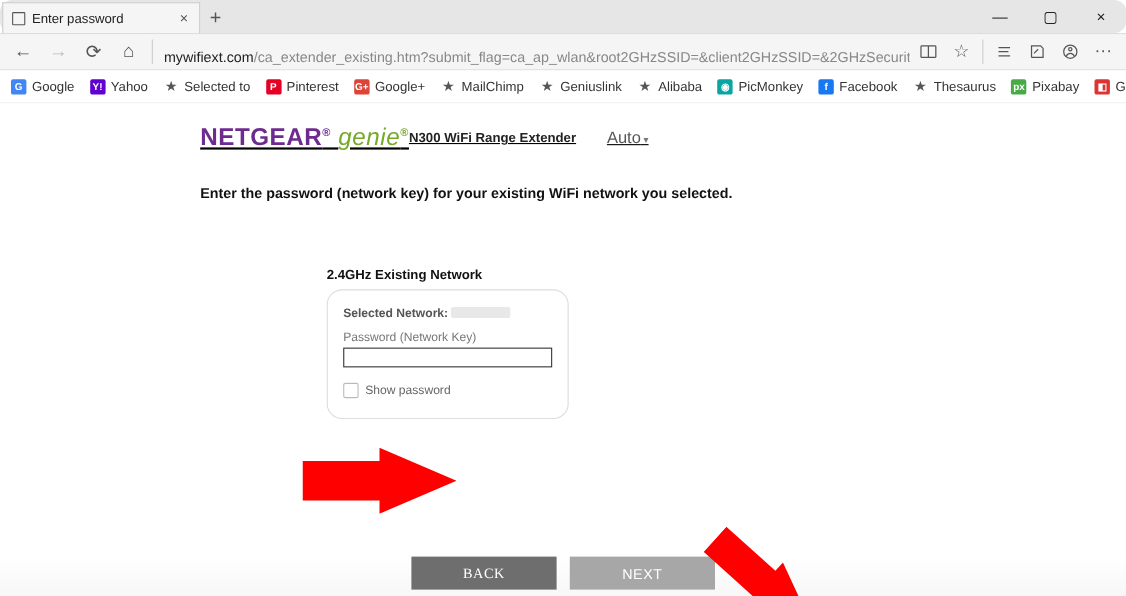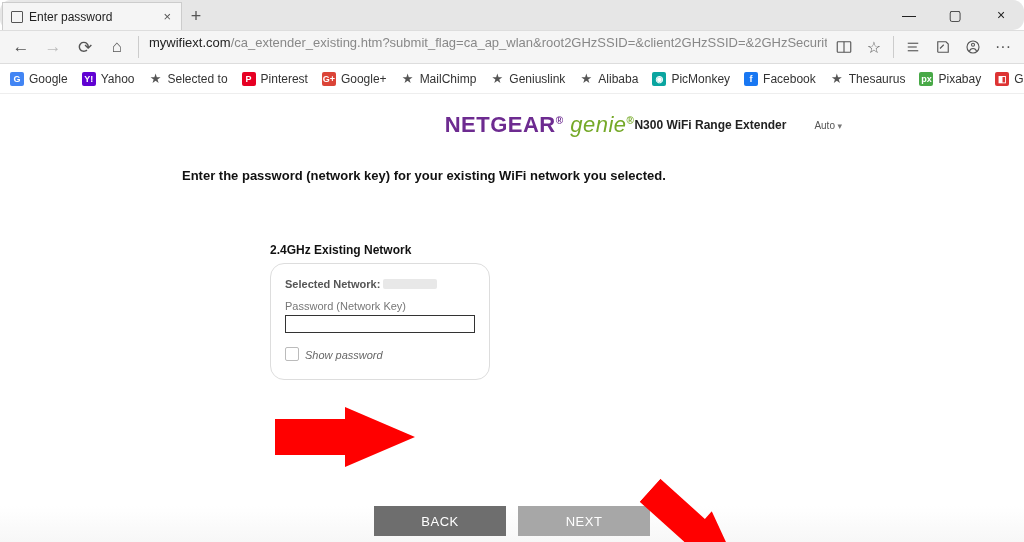--- a/index.html
+++ b/index.html
@@ -11,61 +11,61 @@
   .tab .tab-title { flex: 1; white-space: nowrap; overflow: hidden; }
   .tab .tab-close { font-size: 13px; color: #555; padding: 0 4px; cursor: pointer; }
   .new-tab { width: 28px; height: 28px; display: flex; align-items: center; justify-content: center; font-size: 18px; color: #555; cursor: pointer; }
   .win-ctrls { position: absolute; right: 0; top: 0; height: 30px; display: flex; }
   .win-btn { width: 46px; display: flex; align-items: center; justify-content: center; color: #222; font-size: 14px; cursor: pointer; }
 
   .addrbar { height: 34px; background: #f5f5f5; border-top: 1px solid #ddd; border-bottom: 1px solid #ddd; display: flex; align-items: center; padding: 0 6px; gap: 2px; }
   .nav-btn { width: 30px; height: 30px; display: flex; align-items: center; justify-content: center; color: #555; font-size: 17px; cursor: pointer; }
   .nav-btn.disabled { color: #bbb; }
   .divider { width: 1px; height: 22px; background: #ccc; margin: 0 4px; }
-  .url { flex: 1; height: 24px; padding: 0 4px; font-size: 13px; color: #888; display: flex; align-items: flex-start; white-space: nowrap; overflow: hidden; }
+  .url { flex: 1; height: 24px; padding: 0 4px; font-size: 13px; color: #888; display: flex; align-items: flex-end; white-space: nowrap; overflow: hidden; }
   .url .host { color: #222; }
   .right-icons { display: flex; align-items: center; gap: 0; }
   .ribbon-icon { width: 30px; height:30px; display:flex; align-items:center; justify-content:center; color:#555; font-size:16px; cursor:pointer;}
   .ribbon-icon svg { width:18px; height:18px; stroke:#555; fill:none; stroke-width:1.5; }
 
   .favbar { height: 30px; background: #fff; border-bottom: 1px solid #eee; display: flex; align-items: center; padding: 0 10px; gap: 14px; font-size: 12px; color: #333; white-space: nowrap; overflow:hidden;}
   .fav { display: flex; align-items: center; gap: 5px; cursor: pointer; }
   .fav .fav-icon { width: 14px; height: 14px; display:flex; align-items:center; justify-content:center; font-size:12px;}
   .fav .star { color:#555; font-size:13px; }
 
   
   .page { width: 100%; height: calc(542px - 30px - 34px - 30px); position: relative; background: #fff; }
   .page-inner { width: 660px; margin: 0 auto; padding-top: 18px; }
-  .brand-row { display: flex; align-items: center; justify-content: flex-end; }
+  .brand-row { display: flex; align-items: center; justify-content: flex-start; text-decoration: underline; }
   .brand { font-size: 22px; font-weight: bold; letter-spacing: 0.5px; }
   .brand .ng { color: #6d2b90; }
   .brand .genie { color: #75a928; font-weight: normal; font-style: italic;}
   .brand .reg { font-size: 10px; vertical-align: super; color:#6d2b90; }
   .device { font-size: 12px; color: #222; font-weight: bold; }
-  .auto { font-size: 10px; color:#555; margin-left: 28px; cursor:pointer; }
+  .auto { font-size: 15px; color:#555; margin-left: 28px; cursor:pointer; }
   .auto::after { content:" ▾"; font-size:9px; color:#777; }
   .headline { margin-top: 30px; font-size: 13px; color:#111; font-weight:bold; }
 
   .form-area { margin-top: 60px; width: 660px; }
-  .form-box-wrap { margin-left: 88px; }
+  .form-box-wrap { margin-left: 115px; }
   .section-title { font-size: 12px; font-weight: bold; color:#111; margin-bottom:6px; }
   .form-box { width: 220px; border:1px solid #ddd; border-radius:14px; padding: 14px 14px 18px; font-size: 11px; color:#555;}
   .frow { margin-bottom: 10px; }
   .frow b { font-weight:bold; color:#555; }
   .masked { display:inline-block; width:54px; height:10px; background:#e8e8e8; border-radius:2px; position:relative; top:1px;}
   .pwd-label { font-size:11px; color:#777; margin-top:6px; }
   .pwd-input { width:100%; height:18px; border:1px solid #333; margin-top:3px; padding:0 3px; font-size:11px;}
-  .show-row { display:flex; align-items:flex-end; gap:6px; margin-top:14px;font-style:italic;}
+  .show-row { display:flex; align-items:center; gap:6px; margin-top:14px;}
   .chk { width:14px; height:14px; border:1px solid #bbb; border-radius:2px; }
   .show-text { font-size:11px; color:#666; }
 
   
   .footer { position:absolute; bottom:0; left:0; right:0; height:36px; display:flex; justify-content:center; gap:12px; background: linear-gradient(#fff,#f7f7f7);}
   .btn { width:132px; height:30px; display:flex; align-items:center; justify-content:center; color:#fff; font-size:13px; letter-spacing:0.5px; cursor:pointer; }
-  .btn-back { background:#6e6e6e; }
+  .btn-back { background:#6e6e6e;font-family:Liberation Serif, serif; }
   .btn-next { background:#a7a7a7; }
 
   
   .arrow { position:absolute; pointer-events:none; }
   .arrow svg polygon { fill:#f00; }
   .arrow1 { left:275px; top:313px; width:140px; height:60px; }
   .arrow2 { left:625px; top:407px; width:120px; height:80px; transform: rotate(42deg); }
 </style>
 </head>
 <body>

